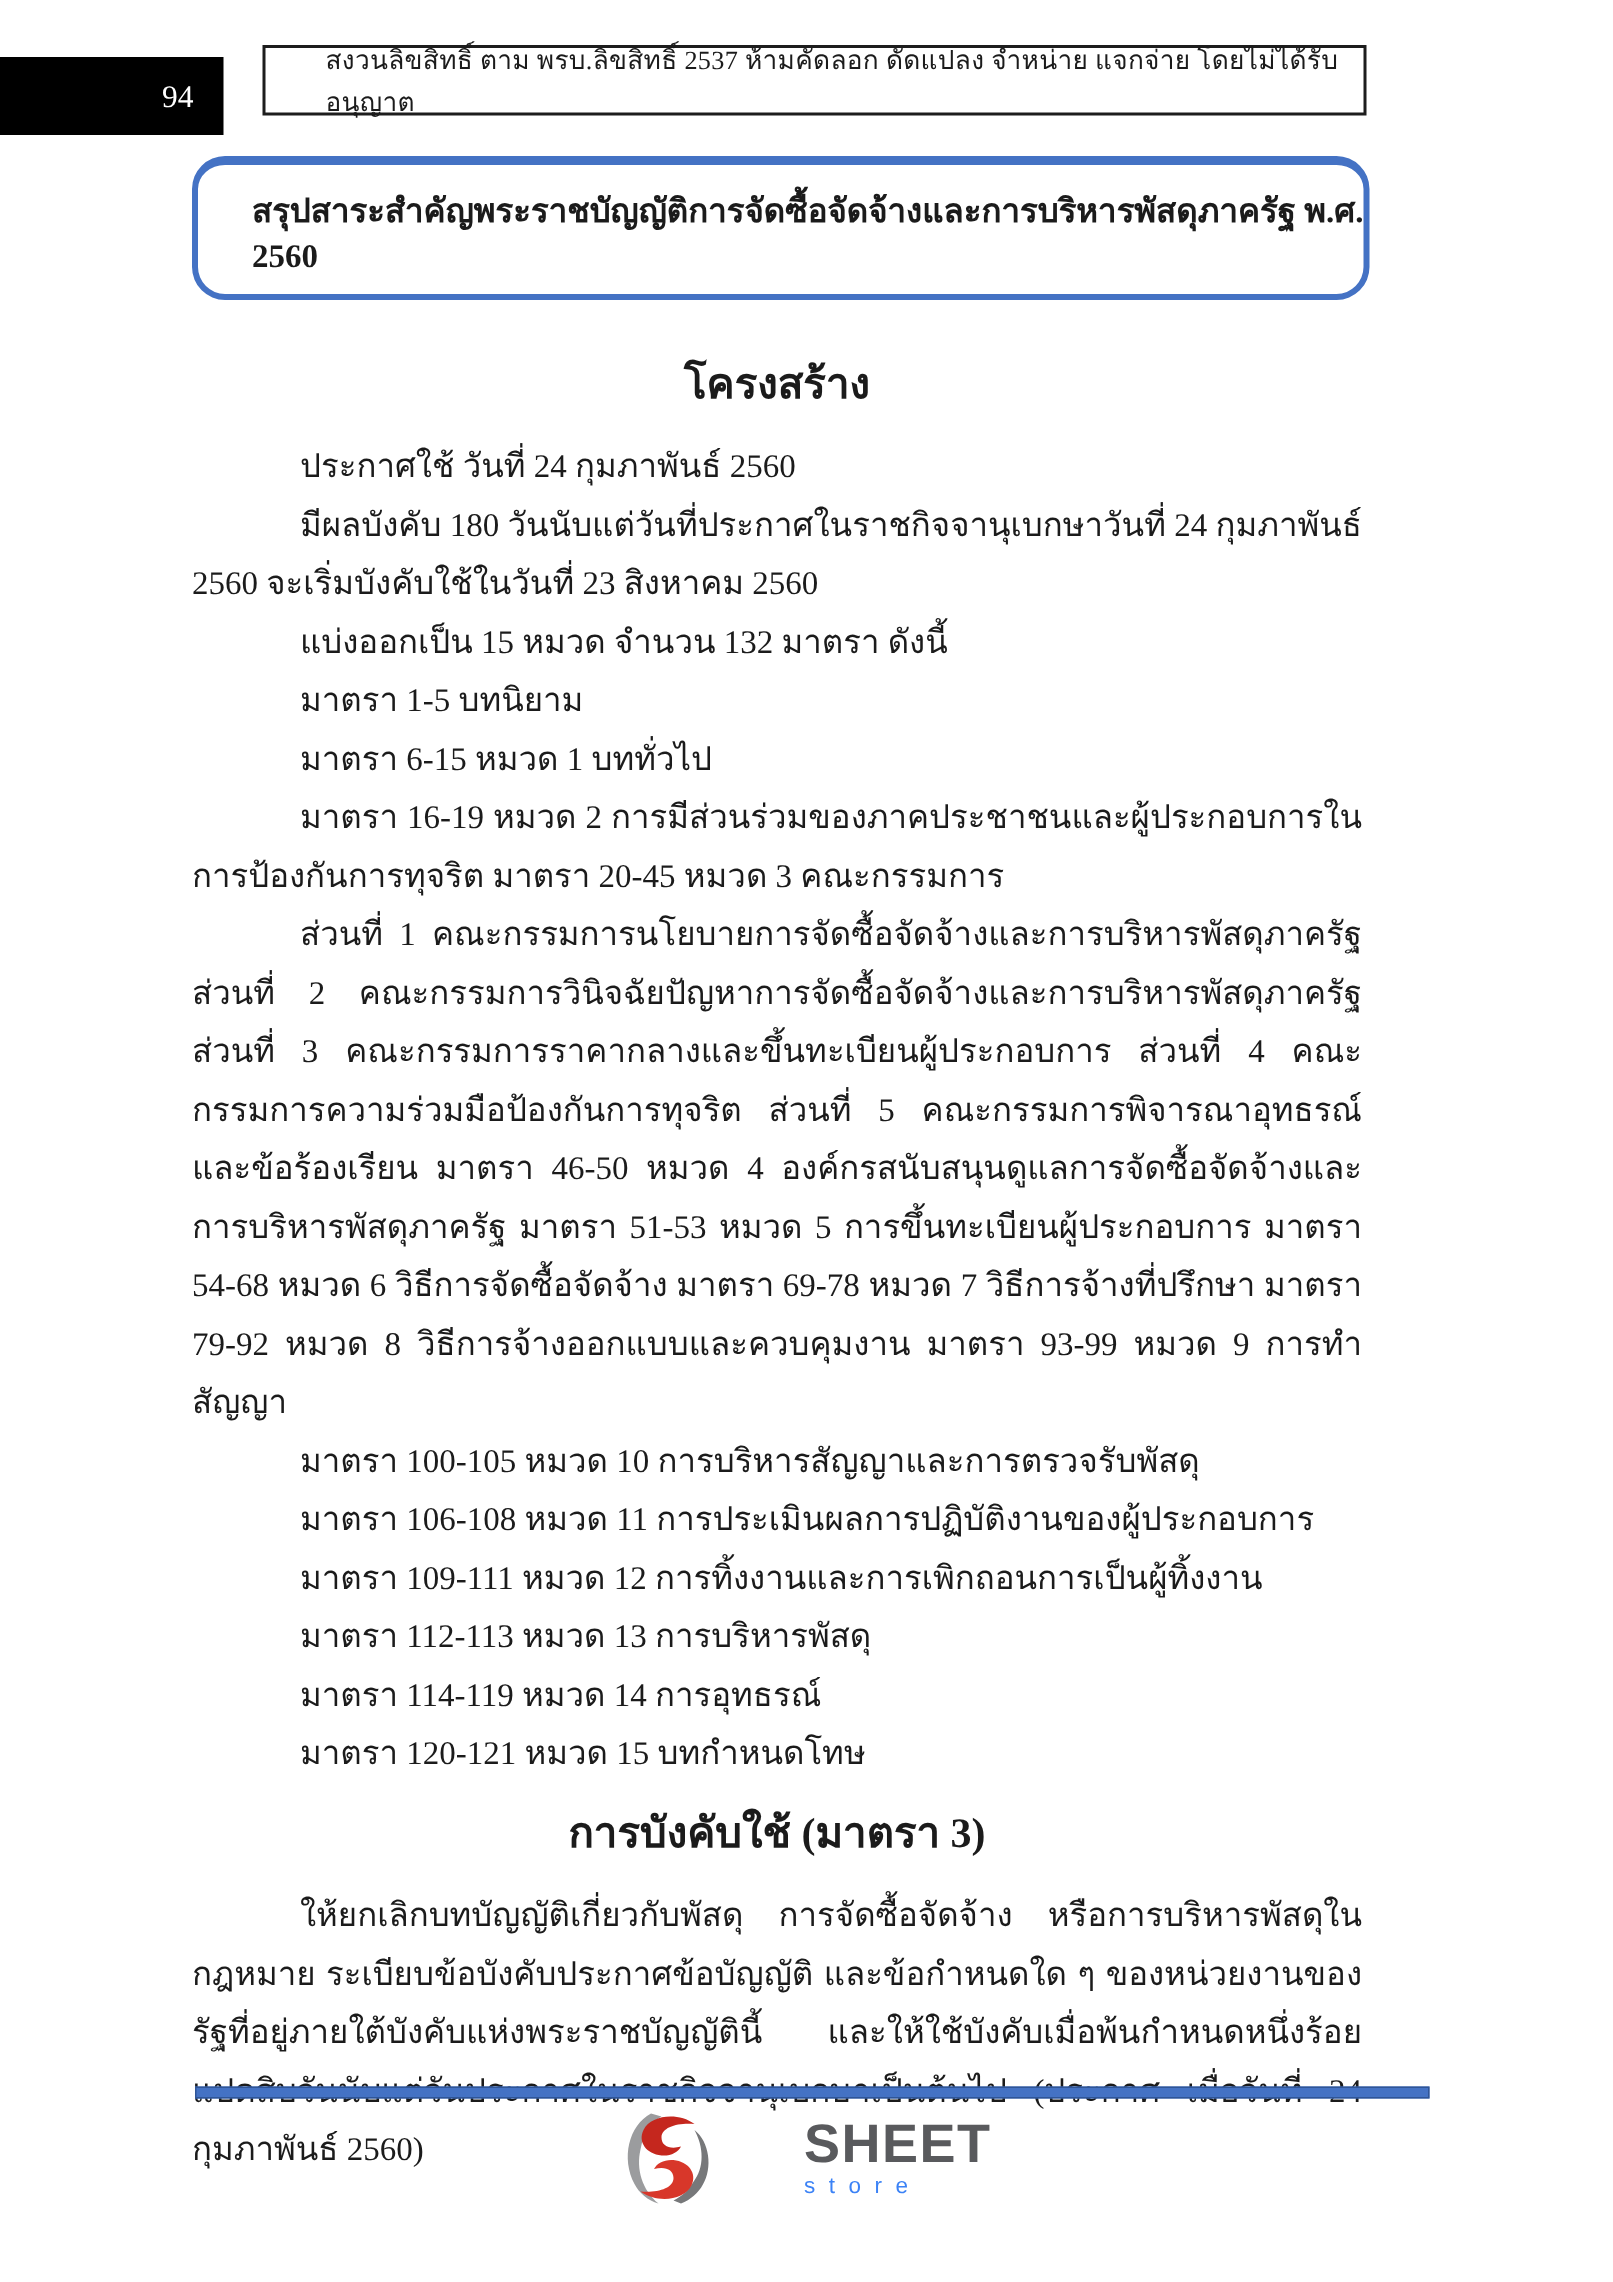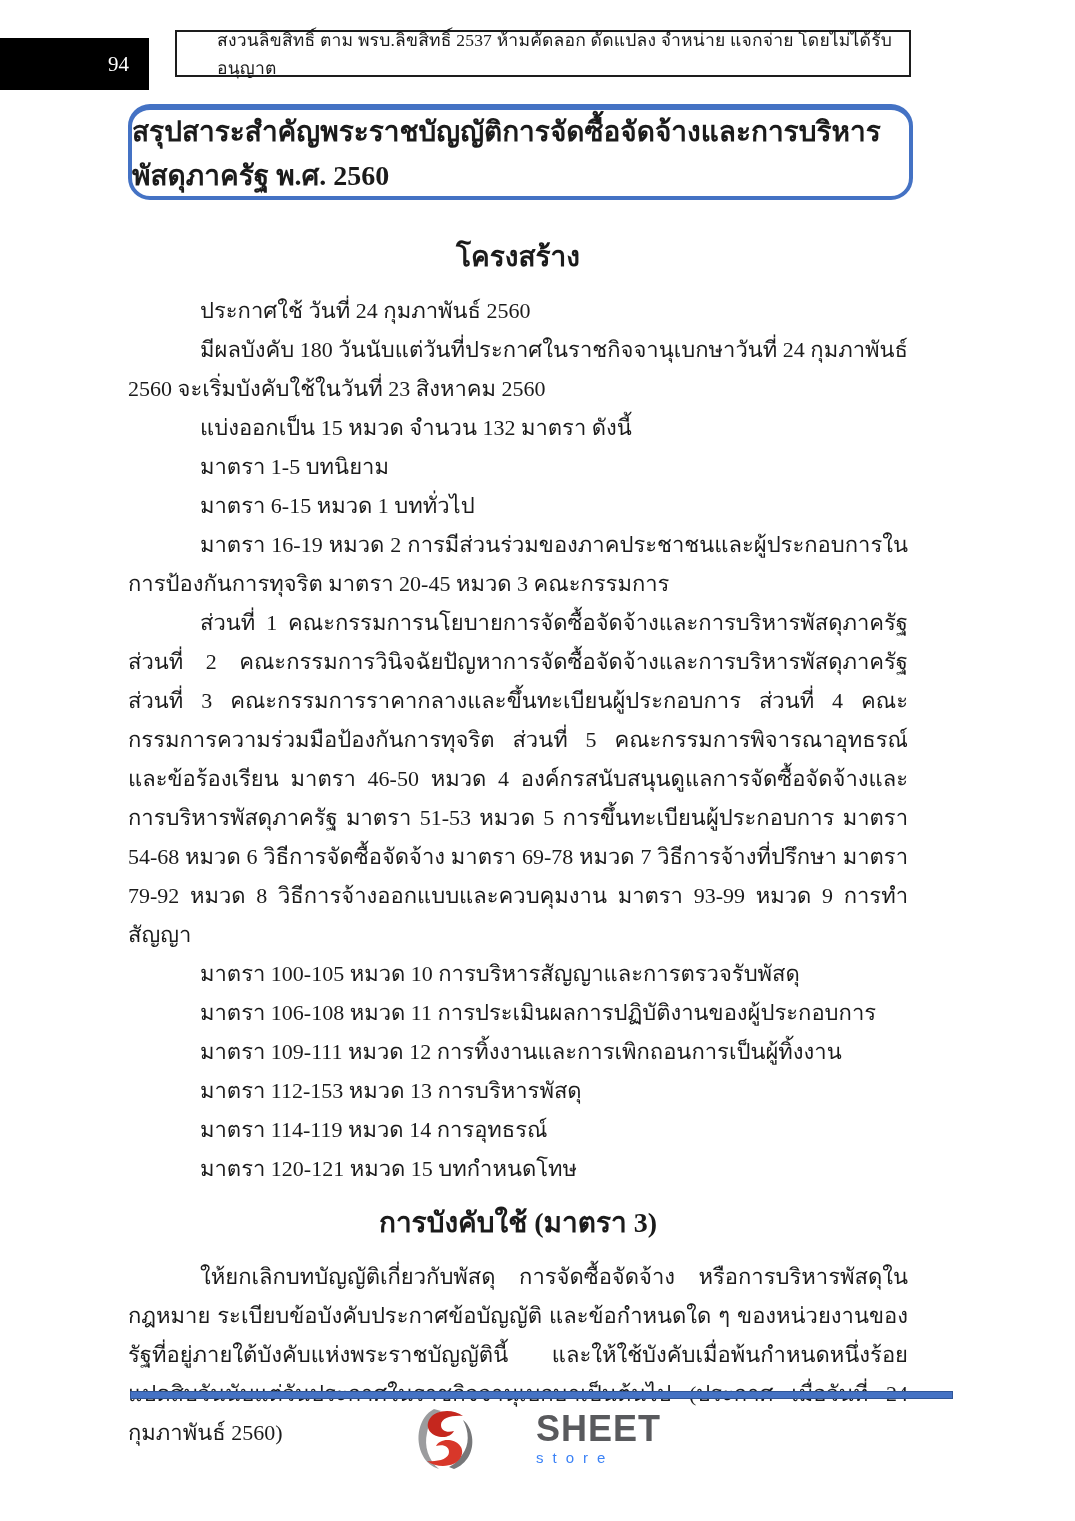--- a/index.html
+++ b/index.html
@@ -18,21 +18,21 @@
     position:absolute;left:175px;top:30px;width:692px;height:43px;
     border:2px solid #1d1d1d;display:flex;align-items:center;justify-content:center;padding-left:40px;
   }
   .copyright-box span{font-size:17.5px;letter-spacing:0.2px;}
   .title-box{
     position:absolute;left:128px;top:104px;width:785px;height:96px;
     border:4px solid #4472C4;border-top-width:6px;border-radius:22px;
     box-sizing:border-box;display:flex;align-items:center;justify-content:center;
     background:#fff;
   }
-  .title-box span{font-weight:bold;font-size:28px;}
+  .title-box span{font-weight:bold;font-size:22px;padding-left:36px;}
   
   .content{
     position:absolute;left:128px;top:222px;width:780px;
     font-size:22px;line-height:39px;
   }
   .center-head{
     margin:15px;text-align:center;font-weight:bold;font-size:28px;line-height:39px;
   }
   .ln{margin:0;text-indent:72px;}
   .just{text-align:justify;}
@@ -75,21 +75,21 @@
   <p class="ln"><span class="b">ประกาศใช้</span><span> วันที่ 24 กุมภาพันธ์ 2560</span></p>
   <p class="ln just"><span class="b">มีผลบังคับ</span><span> 180 วันนับแต่วันที่ประกาศในราชกิจจานุเบกษาวันที่ 24 กุมภาพันธ์ 2560 จะเริ่มบังคับใช้ในวันที่ 23 สิงหาคม 2560</span></p>
   <p class="ln"><span>แบ่งออกเป็น 15 หมวด จำนวน 132 มาตรา ดังนี้</span></p>
   <p class="ln"><span class="b">มาตรา 1-5</span><span> บทนิยาม</span></p>
   <p class="ln"><span class="b">มาตรา 6-15</span><span> หมวด 1 บททั่วไป</span></p>
   <p class="ln just"><span class="b">มาตรา 16-19 หมวด 2</span><span> การมีส่วนร่วมของภาคประชาชนและผู้ประกอบการในการป้องกันการทุจริต มาตรา 20-45 หมวด 3 คณะกรรมการ</span></p>
   <p class="ln just"><span>ส่วนที่ 1 คณะกรรมการนโยบายการจัดซื้อจัดจ้างและการบริหารพัสดุภาครัฐ ส่วนที่ 2 คณะกรรมการวินิจฉัยปัญหาการจัดซื้อจัดจ้างและการบริหารพัสดุภาครัฐ ส่วนที่ 3 คณะกรรมการราคากลางและขึ้นทะเบียนผู้ประกอบการ ส่วนที่ 4 คณะกรรมการความร่วมมือป้องกันการทุจริต ส่วนที่ 5 คณะกรรมการพิจารณาอุทธรณ์และข้อร้องเรียน มาตรา 46-50 หมวด 4 องค์กรสนับสนุนดูแลการจัดซื้อจัดจ้างและการบริหารพัสดุภาครัฐ มาตรา 51-53 หมวด 5 การขึ้นทะเบียนผู้ประกอบการ มาตรา 54-68 หมวด 6 วิธีการจัดซื้อจัดจ้าง มาตรา 69-78 หมวด 7 วิธีการจ้างที่ปรึกษา มาตรา 79-92 หมวด 8 วิธีการจ้างออกแบบและควบคุมงาน มาตรา 93-99 หมวด 9 การทำสัญญา</span></p>
   <p class="ln"><span class="b">มาตรา 100-105 หมวด 10</span><span> การบริหารสัญญาและการตรวจรับพัสดุ</span></p>
   <p class="ln"><span class="b">มาตรา 106-108 หมวด 11</span><span> การประเมินผลการปฏิบัติงานของผู้ประกอบการ</span></p>
   <p class="ln"><span class="b">มาตรา 109-111 หมวด 12</span><span> การทิ้งงานและการเพิกถอนการเป็นผู้ทิ้งงาน</span></p>
-  <p class="ln"><span class="b">มาตรา 112-153 หมวด 13</span><span> การบริหารพัสดุ</span></p>
+  <p class="ln"><span class="b">มาตรา 112-113 หมวด 13</span><span> การบริหารพัสดุ</span></p>
   <p class="ln"><span class="b">มาตรา 114-119 หมวด 14</span><span> การอุทธรณ์</span></p>
   <p class="ln"><span class="b">มาตรา 120-121 หมวด 15</span><span> บทกำหนดโทษ</span></p>
 
   <p class="center-head">การบังคับใช้ (มาตรา 3)</p>
   <p class="ln just">ให้ยกเลิกบทบัญญัติเกี่ยวกับพัสดุ การจัดซื้อจัดจ้าง หรือการบริหารพัสดุในกฎหมาย ระเบียบข้อบังคับประกาศข้อบัญญัติ และข้อกำหนดใด ๆ ของหน่วยงานของรัฐที่อยู่ภายใต้บังคับแห่งพระราชบัญญัตินี้ และให้ใช้บังคับเมื่อพ้นกำหนดหนึ่งร้อยแปดสิบวันนับแต่วันประกาศในราชกิจจานุเบกษาเป็นต้นไป (ประกาศ เมื่อวันที่ 24 กุมภาพันธ์ 2560)</p>
 </div>
 
 <div class="footer-bar"></div>
 
 <div class="logo">

